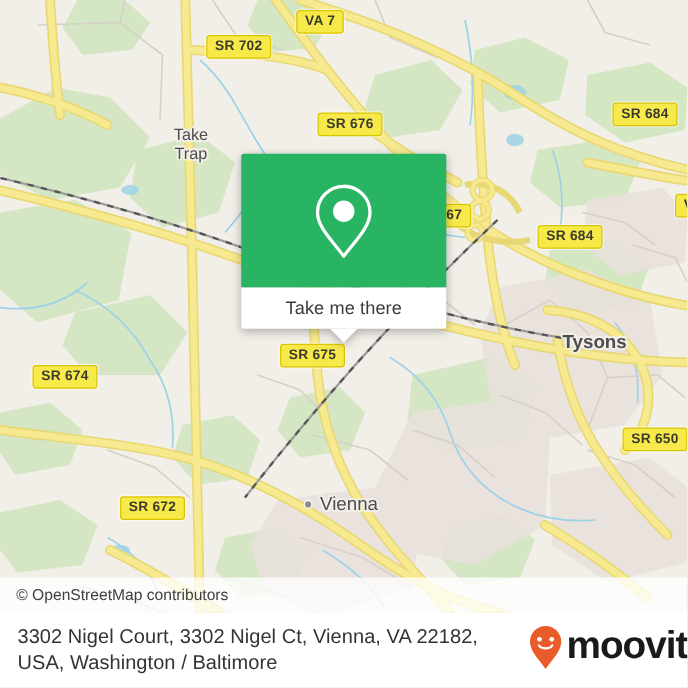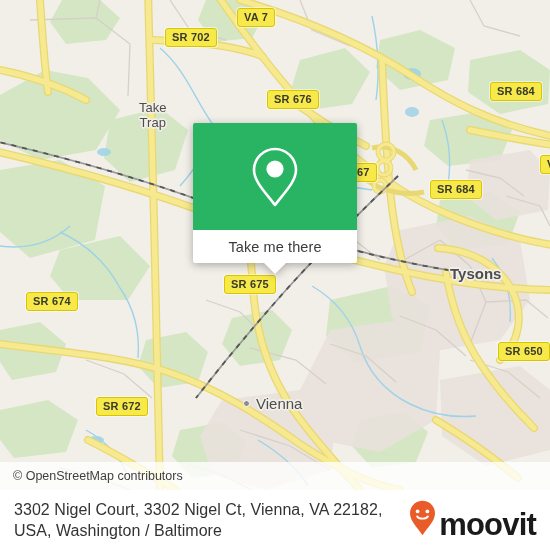--- a/index.html
+++ b/index.html
@@ -139,23 +139,22 @@
     flex: 1 1 auto;
     padding-left: 14px;
     padding-right: 8px;
     color: #333333;
     font-size: 16px;
     line-height: 21px;
     letter-spacing: 0.05px;
   }
   #footer-logo {
     flex: 0 0 auto;
-    padding-right: 14px;
-    display: flex;
-    align-items: flex-end;
+    display: flex;
+    align-items: flex-start;
     gap: 3px;
   }
   #footer-logo .logo-text {
     color: #1a1a1a;
     font-size: 31px;
     line-height: 31px;
     font-weight: bold;
     letter-spacing: -0.8px;
   }
 </style>
@@ -317,21 +316,21 @@
       <g>
         <path d="M-10,140 C60,156 140,178 210,204 C290,234 370,258 460,272" fill="none" stroke="#9a9a9a" stroke-width="1.8"></path>
         <path d="M-10,140 C60,156 140,178 210,204 C290,234 370,258 460,272" fill="none" stroke="#555" stroke-width="1.8" stroke-dasharray="5 6"></path>
         <path d="M398,176 C360,212 322,250 286,290 C254,326 224,362 196,398" fill="none" stroke="#9a9a9a" stroke-width="1.8"></path>
         <path d="M398,176 C360,212 322,250 286,290 C254,326 224,362 196,398" fill="none" stroke="#555" stroke-width="1.8" stroke-dasharray="5 6"></path>
       </g>
     </svg>
 
     <div class="shield" style="left:237px; top:8px;">VA 7</div>
     <div class="shield" style="left:141px; top:28px;margin-left:24px;">SR 702</div>
-    <div class="shield" style="left:254px; top:90px;margin-left:13px;">SR 676</div>
+    <div class="shield" style="left:254px; top:90px;">SR 676</div>
     <div class="shield" style="left:490px; top:82px;">SR 684</div>
     <div class="shield" style="left:430px; top:180px;">SR 684</div>
     <div class="shield" style="left:26px; top:292px;">SR 674</div>
     <div class="shield" style="left:96px; top:397px;">SR 672</div>
     <div class="shield" style="left:224px; top:275px;">SR 675</div>
     <div class="shield" style="left:498px; top:342px;">SR 650</div>
     <div class="shield" style="left:350px; top:163px;">67</div>
     <div class="shield" style="left:540px; top:155px;">V</div>
 
     <div class="place-label small two-line" style="left:139px; top:100px;">

